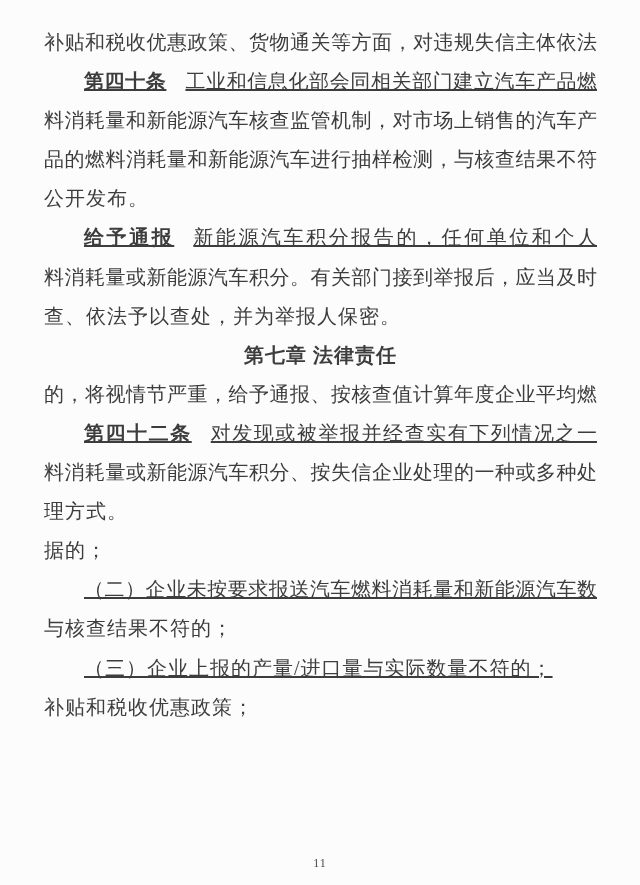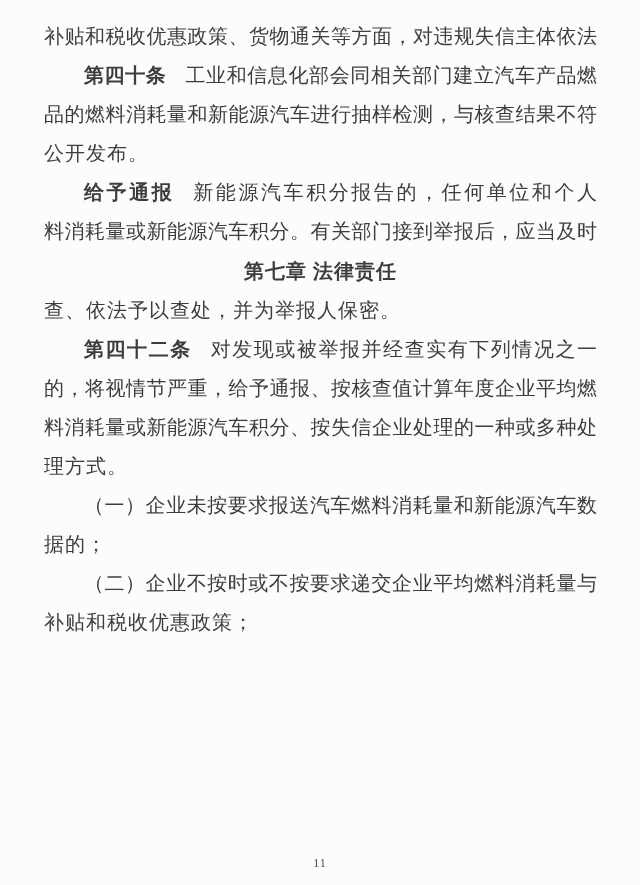--- a/index.html
+++ b/index.html
@@ -13,41 +13,42 @@
     height: 885px;
     background: #fcfcfc;
     overflow: hidden;
     font-family: "Liberation Serif", "DejaVu Serif", serif;
   }
   .content {
     position: absolute;
     top: 0;
     left: 44px;
     width: 553px;
-    padding-top: 17px;
+    padding-top: 23px;
   }
   .line {
     height: 39.1px;
     line-height: 39.1px;
     font-size: 20px;
     color: #3d3d3d;
     text-align: justify;
     white-space: nowrap;
     letter-spacing: 1px;
   }
   .line.full {
     white-space: normal;
     letter-spacing: 0;
     text-align: justify;
     text-align-last: justify;
     overflow: hidden;
     height: 39.1px;
   }
   .line.ind {
     text-indent: 2em;
+    text-decoration: underline;
   }
   .art {
     font-weight: bold;
     margin-right: 0.95em;
   }
   .line.heading {
     text-align: center;
     text-align-last: center;
     font-weight: bold;
     letter-spacing: 1px;
@@ -67,38 +68,40 @@
 </style>
 </head>
 <body>
 
 <div class="page">
   <div class="content">
 
     <div class="line full">补贴和税收优惠政策、货物通关等方面，对违规失信主体依法</div>
 
     <div class="line full ind"><span class="art">第四十条</span><span>工业和信息化部会同相关部门建立汽车产品燃</span></div>
+    <div class="line full">料消耗量和新能源汽车核查监管机制，对市场上销售的汽车产</div>
     <div class="line full">品的燃料消耗量和新能源汽车进行抽样检测，与核查结果不符的</div>
     <div class="line">公开发布。</div>
 
     <div class="line full ind"><span class="art">给予通报</span><span>新能源汽车积分报告的，任何单位和个人</span></div>
     <div class="line full">料消耗量或新能源汽车积分。有关部门接到举报后，应当及时调</div>
+    <div class="line">查、依法予以查处，并为举报人保密。</div>
+
     <div class="line heading">第七章 法律责任</div>
 
-    <div class="line">查、依法予以查处，并为举报人保密。</div>
-
+    <div class="line full">的，将视情节严重，给予通报、按核查值计算年度企业平均燃</div>
     <div class="line full ind"><span class="art">第四十二条</span><span>对发现或被举报并经查实有下列情况之一</span></div>
-    <div class="line full">的，将视情节严重，给予通报、按核查值计算年度企业平均燃</div>
     <div class="line full">料消耗量或新能源汽车积分、按失信企业处理的一种或多种处</div>
     <div class="line">理方式。</div>
 
-    <div class="line full ind">（一）企业未按要求报送汽车燃料消耗量和新能源汽车数</div>
     <div class="line">据的；</div>
 
-    <div class="line full ind">（二）企业不按时或不按要求递交企业平均燃料消耗量与</div>
+    <div class="line full ind">（二）企业未按要求报送汽车燃料消耗量和新能源汽车数</div>
+    <div class="line">与核查结果不符的；</div>
 
+    <div class="line ind">（三）企业上报的产量/进口量与实际数量不符的；</div>
 
     <div class="line">补贴和税收优惠政策；</div>
 
   </div>
 
   <div class="page-number">11</div>
 </div>
 
 </body></html>

